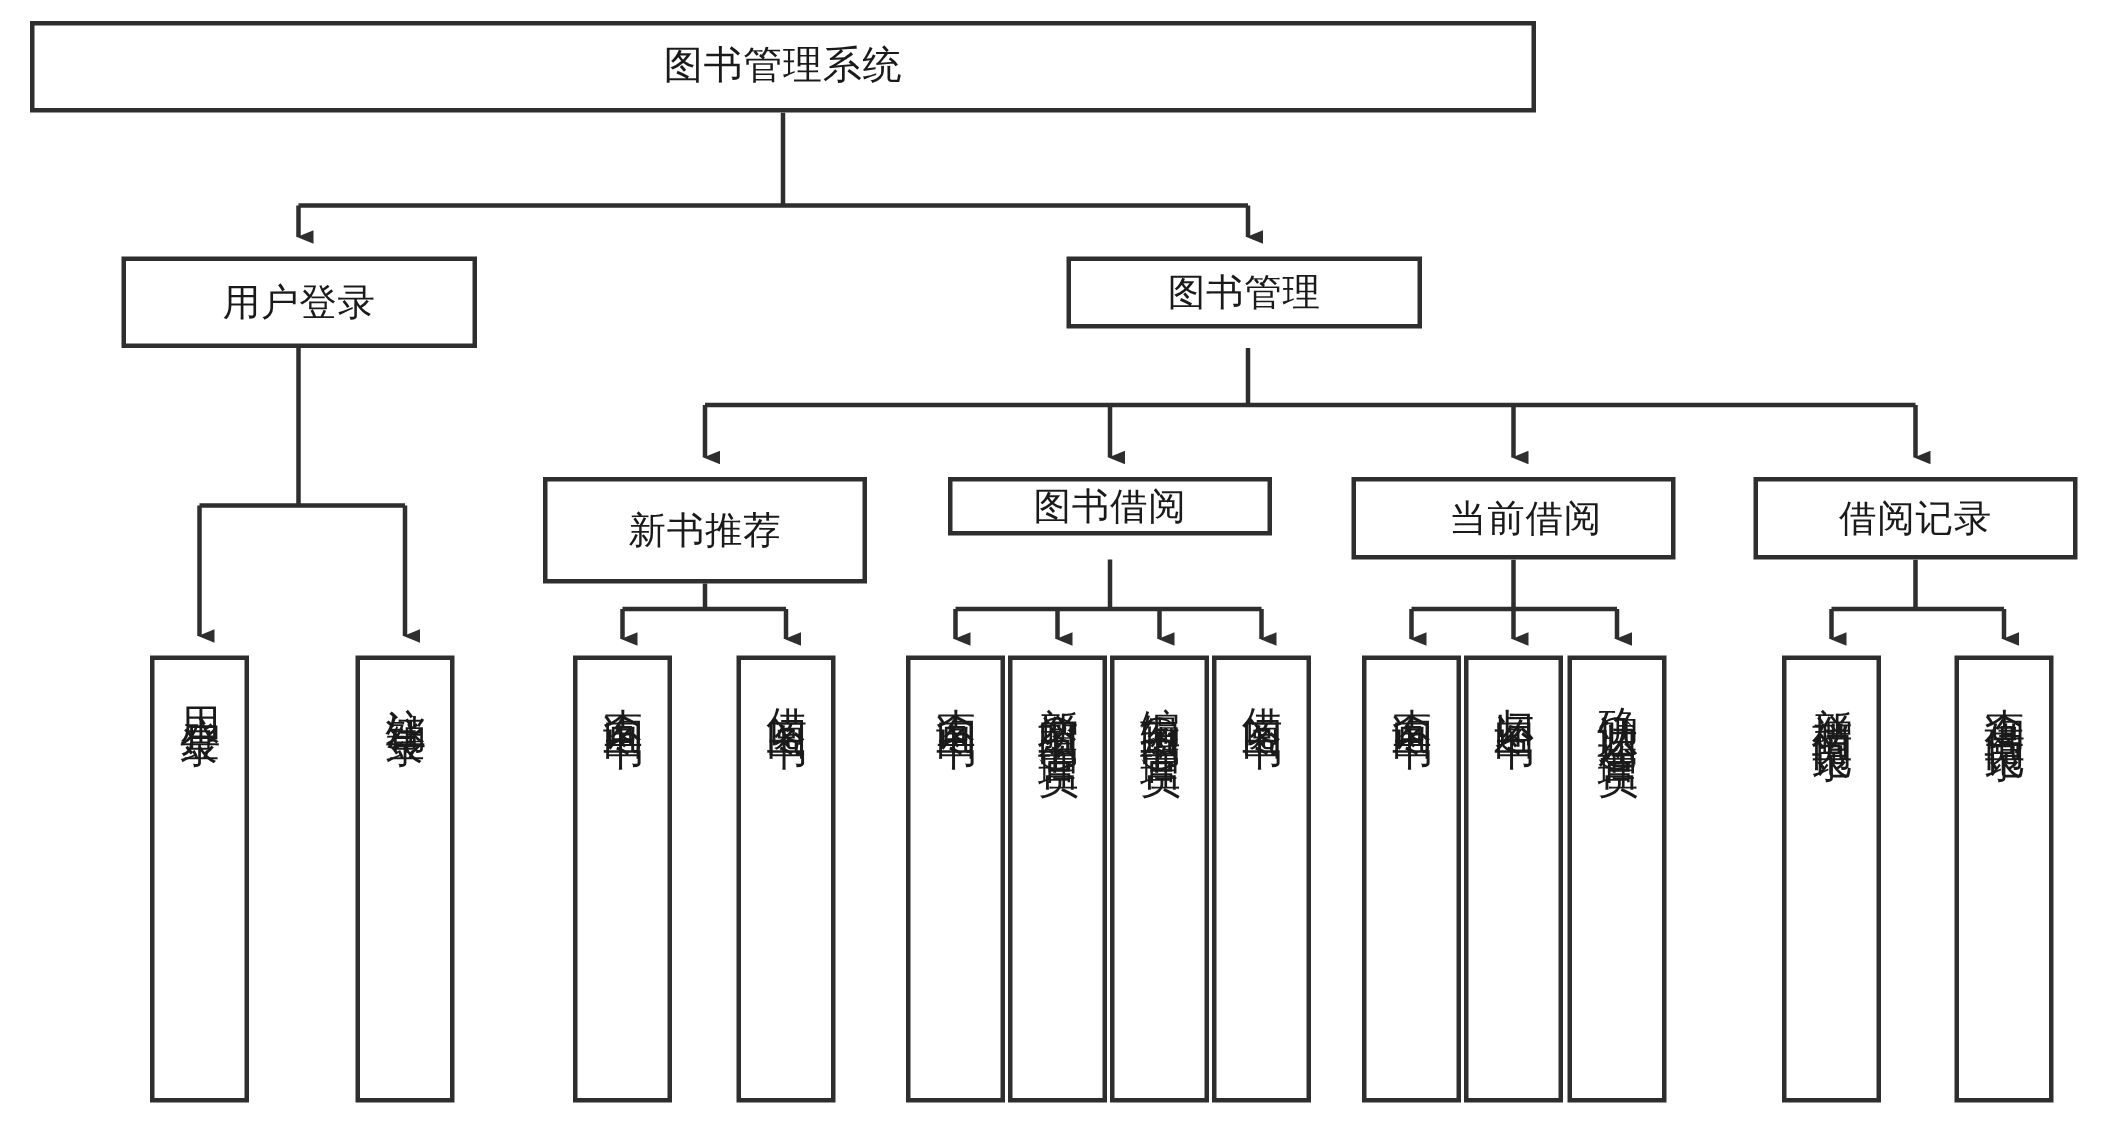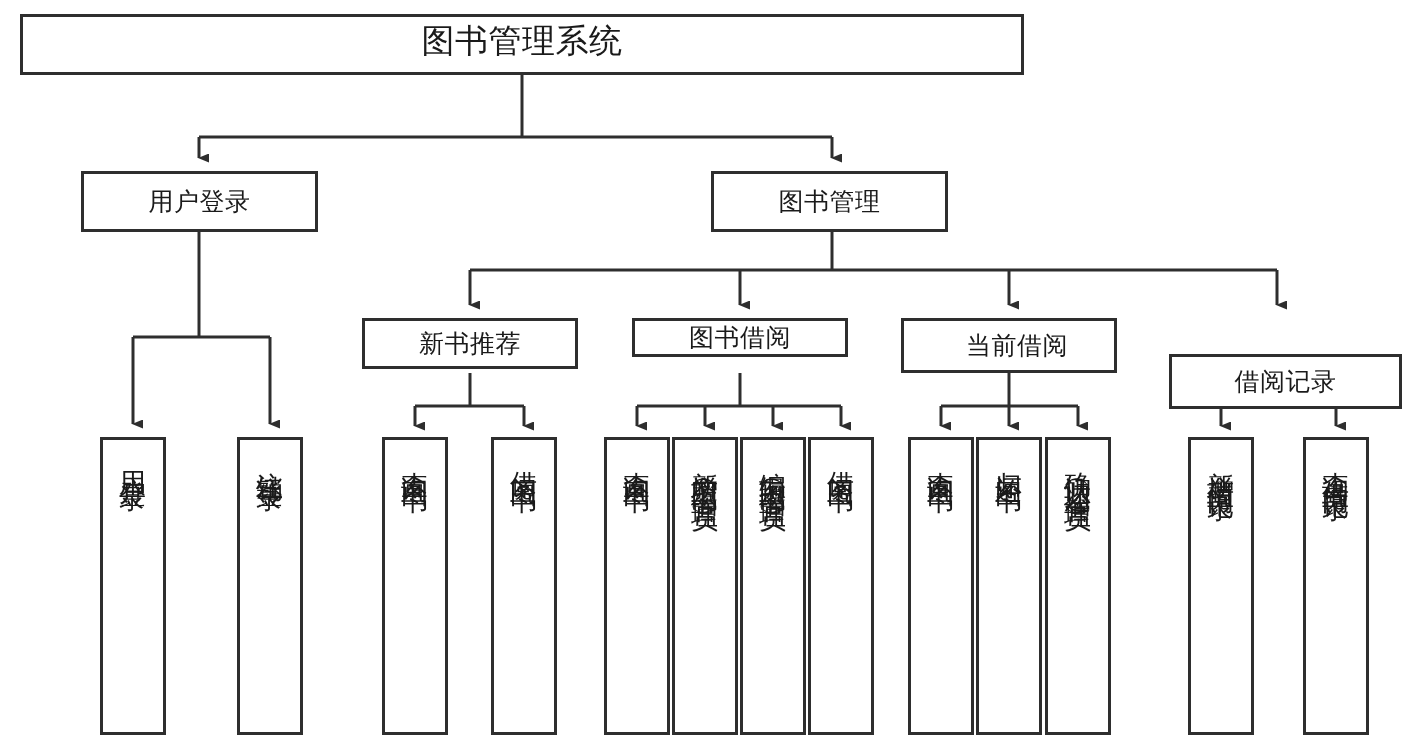--- a/index.html
+++ b/index.html
@@ -43,22 +43,21 @@
     color: #1a1a1a;
     letter-spacing: 0.5px;
     line-height: 1.18;
     white-space: nowrap;
   }
   
   .node.h .node-label {
     font-size: 25px;
   }
   .node.root .node-label {
-    font-size: 33px;
-    font-family: Liberation Mono, monospace;
+    font-size: 26px;
   }
   
   .node.v {
     align-items: flex-start;
     padding-top: 10px;
   }
   .node.v .node-label {
     writing-mode: vertical-rl;
     text-orientation: upright;
     font-size: 27px;
@@ -133,37 +132,37 @@
   </svg>
 
   <div class="node h root" style="left:20px; top:14px; width:1004px; height:61px;">
     <span class="node-label">图书管理系统</span>
   </div>
 
   <div class="node h" style="left:81px; top:171px; width:237px; height:61px;">
     <span class="node-label">用户登录</span>
   </div>
 
-  <div class="node h" style="left:711px; top:171px; width:237px; height:61px;align-items:center;">
+  <div class="node h" style="left:711px; top:171px; width:237px; height:48px;align-items:center;">
     <span class="node-label">图书管理</span>
   </div>
 
-  <div class="node h" style="left:362px; top:318px; width:216px; height:51px;">
+  <div class="node h" style="left:362px; top:318px; width:216px; height:71px;">
     <span class="node-label">新书推荐</span>
   </div>
 
   <div class="node h" style="left:632px; top:318px; width:216px; height:39px;">
     <span class="node-label">图书借阅</span>
   </div>
 
   <div class="node h" style="left:901px; top:318px; width:216px; height:55px;padding-left:16px;">
     <span class="node-label">当前借阅</span>
   </div>
 
-  <div class="node h" style="left:1169px; top:318px; width:233px; height:55px;margin-top:36px;">
+  <div class="node h" style="left:1169px; top:318px; width:216px; height:55px;">
     <span class="node-label">借阅记录</span>
   </div>
 
   <div class="node v" style="left:100px; top:437px; width:66px; height:298px;">
     <span class="node-label">用户登录</span>
   </div>
 
   <div class="node v" style="left:237px; top:437px; width:66px; height:298px;">
     <span class="node-label">注销登录</span>
   </div>

